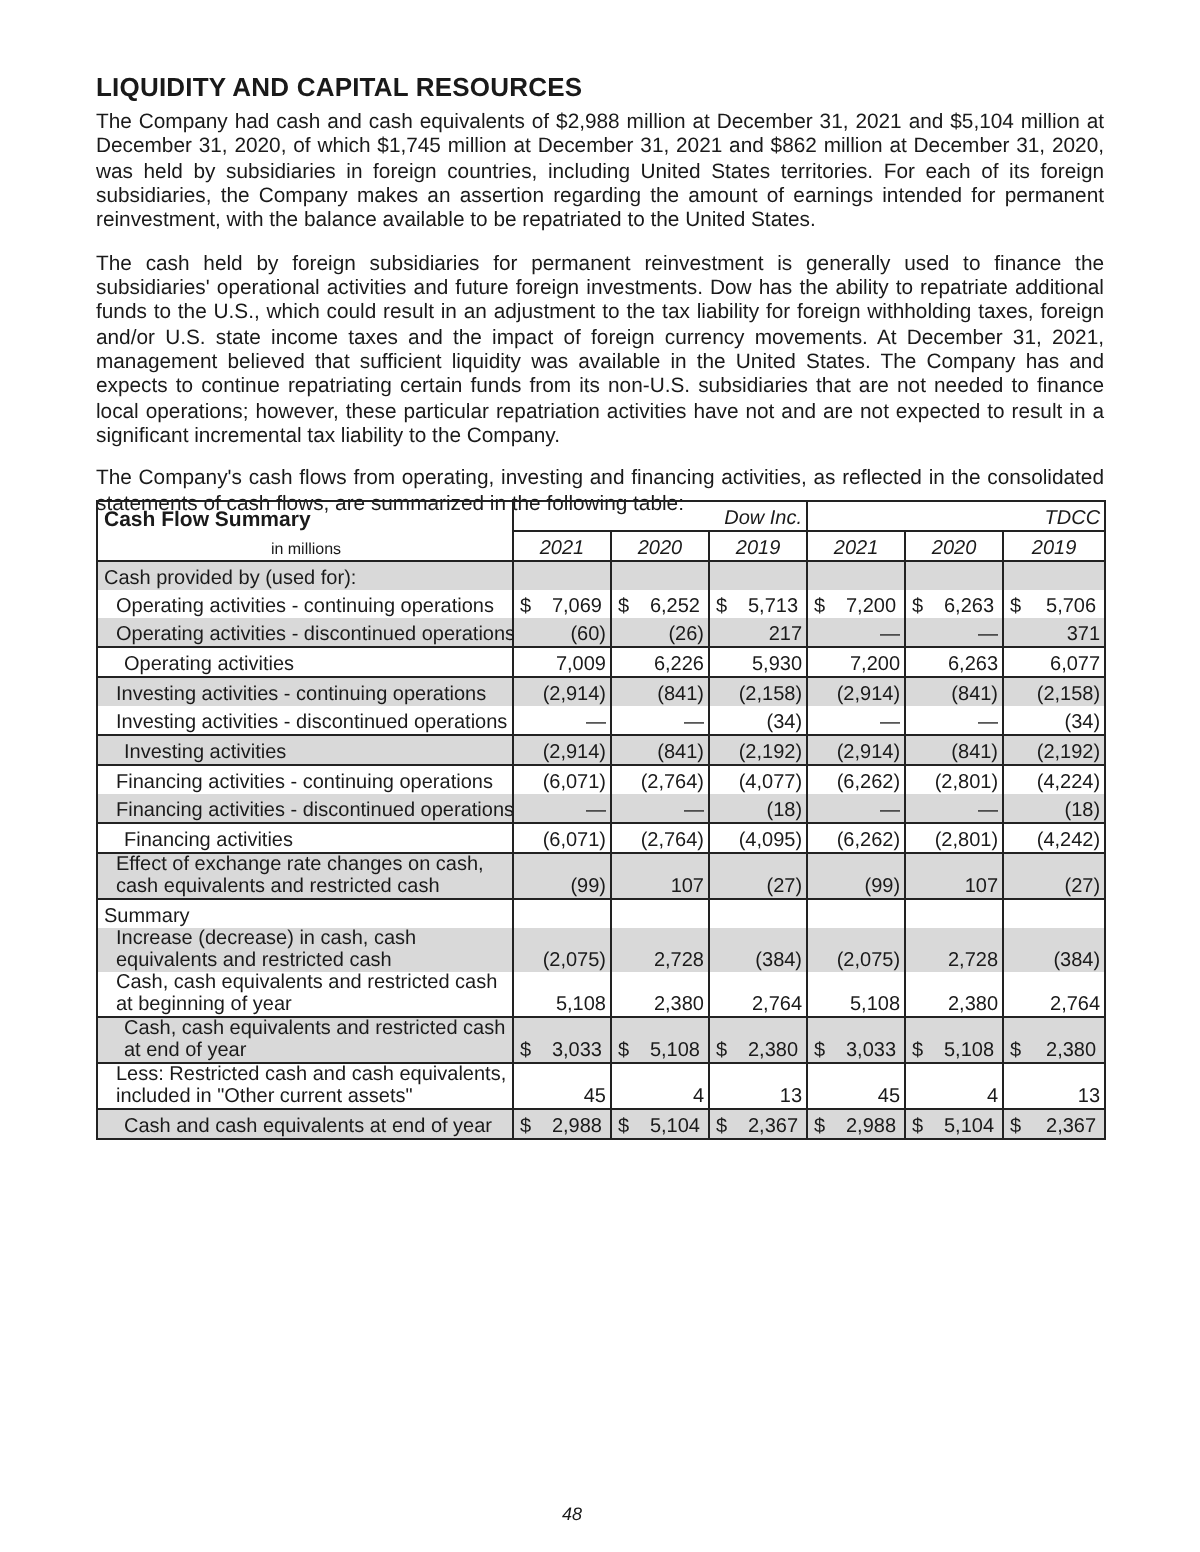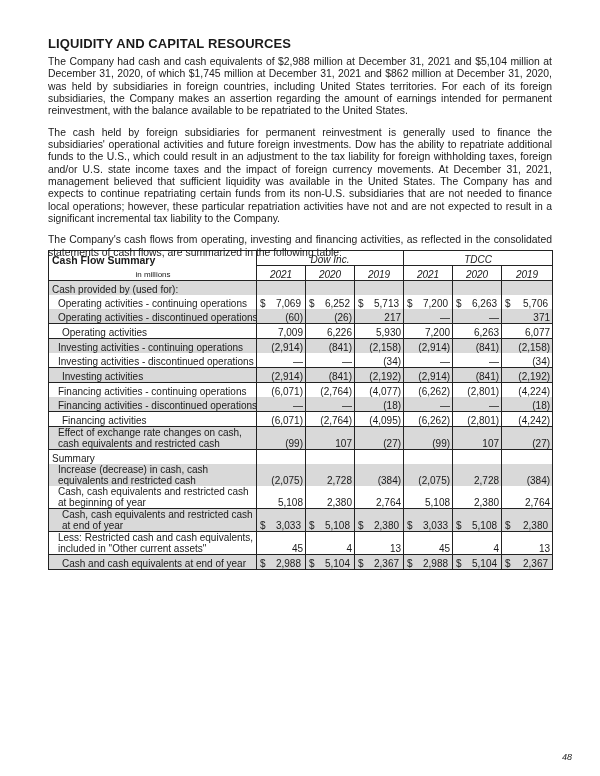--- a/index.html
+++ b/index.html
@@ -11,28 +11,28 @@
   table.cf td { padding: 0 2px; height: 14px; line-height: 11px; border-left: 1.5px solid #222; border-right: 1.5px solid #222; vertical-align: bottom; white-space: nowrap; }
   table.cf { border: 1.5px solid #222; }
   .lbl { text-align: left; padding-left: 3px !important; }
   .ind1 { padding-left: 9px !important; }
   .ind2 { padding-left: 13px !important; }
   .num { text-align: right; position: relative; }
   .num .cur { position: absolute; left: 3px; }
   .num .val { padding-right: 2px; margin-left: 12px; }
   .hdr-title { font-weight: bold; font-size: 10.5px; }
   .hdr-sub { font-size: 8px; text-align: center; }
-  .hdr-group { text-align: center; font-style: italic; border-bottom: 1px solid #222; }
+  .hdr-group { text-align: right; font-style: italic; border-bottom: 1px solid #222; }
   .hdr-year { text-align: center; font-style: italic; }
   .grey td { background: #d9d9d9; }
   .topline td { border-top: 1.5px solid #222; }
   .tall td { height: 26px; white-space: normal; }
   .yearrow td { border-bottom: 1.5px solid #222; }
   .wrap { white-space: normal !important; line-height: 11px; }
-  .footer-page { position: absolute; top: 752px; left: 0; width: 572px; text-align: right; font-size: 9px; font-style: italic; }
+  .footer-page { position: absolute; top: 752px; left: 0; width: 572px; text-align: center; font-size: 9px; font-style: italic; }
 </style>
 </head>
 <body>
 
 <div class="page">
   <h2 class="section-title">LIQUIDITY AND CAPITAL RESOURCES</h2>
   <p class="para">The Company had cash and cash equivalents of $2,988 million at December 31, 2021 and $5,104 million at December 31, 2020, of which $1,745 million at December 31, 2021 and $862 million at December 31, 2020, was held by subsidiaries in foreign countries, including United States territories. For each of its foreign subsidiaries, the Company makes an assertion regarding the amount of earnings intended for permanent reinvestment, with the balance available to be repatriated to the United States.</p>
   <p class="para">The cash held by foreign subsidiaries for permanent reinvestment is generally used to finance the subsidiaries' operational activities and future foreign investments. Dow has the ability to repatriate additional funds to the U.S., which could result in an adjustment to the tax liability for foreign withholding taxes, foreign and/or U.S. state income taxes and the impact of foreign currency movements. At December 31, 2021, management believed that sufficient liquidity was available in the United States. The Company has and expects to continue repatriating certain funds from its non-U.S. subsidiaries that are not needed to finance local operations; however, these particular repatriation activities have not and are not expected to result in a significant incremental tax liability to the Company.</p>
   <p class="para">The Company's cash flows from operating, investing and financing activities, as reflected in the consolidated statements of cash flows, are summarized in the following table:</p>
 </div>

